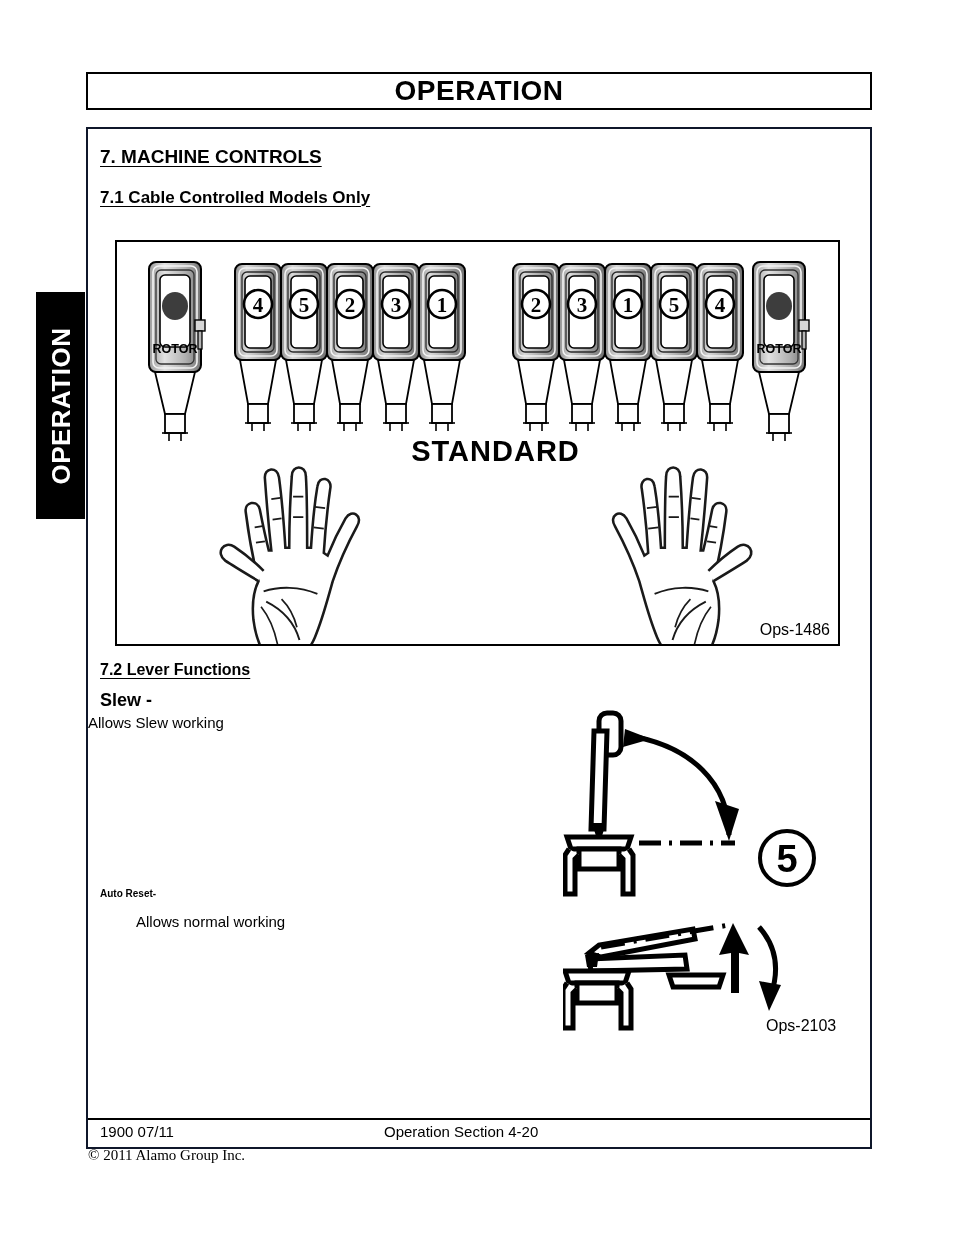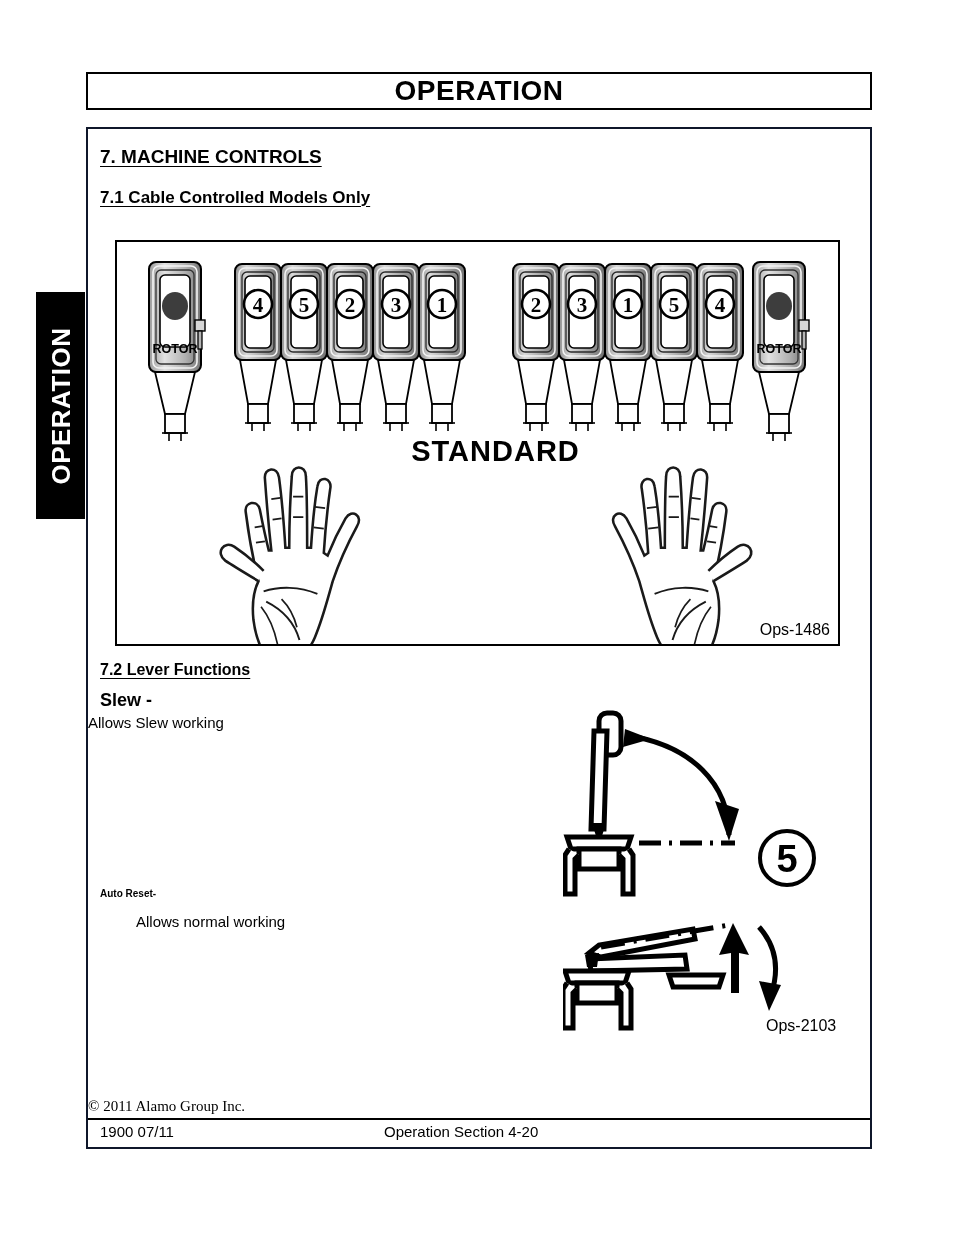--- a/index.html
+++ b/index.html
@@ -191,21 +191,21 @@
   }
   .footer-center {
     position: absolute;
     left: 296px;
     top: 994px;
     font-size: 15px;
   }
   .copyright {
     position: absolute;
     left: 88px;
-    top: 1098px;
+    top: 1147px;
     font-size: 15px;
     font-family: "Liberation Serif", serif;
   }
 </style>
 </head>
 <body>
 
 <div class="side-tab">
   <span class="side-tab-label">OPERATION</span>
 </div>

